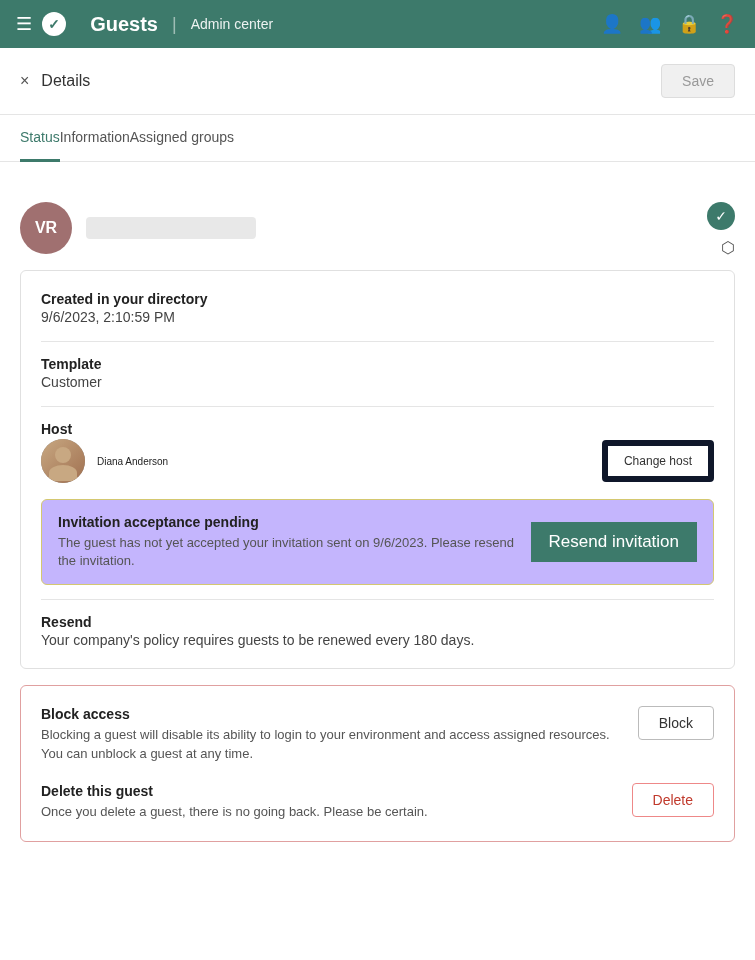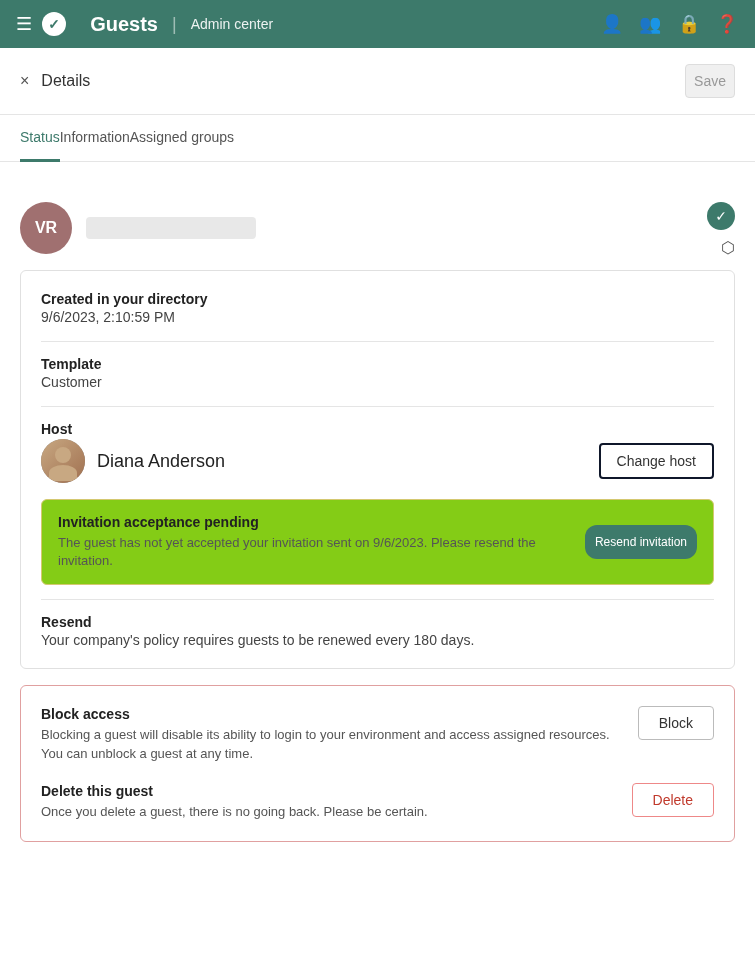--- a/index.html
+++ b/index.html
@@ -34,21 +34,21 @@
       display: flex;
       align-items: center;
       justify-content: space-between;
       padding: 16px 20px;
       border-bottom: 1px solid #e5e5e5;
     }
     .header-left { display: flex; align-items: center; gap: 12px; }
     .close-btn { cursor: pointer; color: #555; font-size: 16px; background: none; border: none; }
     .details-title { font-size: 16px; color: #333; font-weight: 500; }
     .save-btn {
-      padding: 8px 8px;
+      padding: 8px 20px;
       background: #f0f0f0;
       color: #999;
       border: 1px solid #ddd;
       border-radius: 4px;
       cursor: not-allowed;
       font-size: 14px;
     }
 
     
     .tabs {
@@ -152,53 +152,53 @@
       background: #c8a882; border-radius: 50%;
       top: 8px; left: 14px;
     }
     .host-avatar-inner::after {
       content: '';
       position: absolute;
       width: 28px; height: 16px;
       background: #c8a882; border-radius: 50% 50% 0 0;
       bottom: 2px; left: 8px;
     }
-    .host-name { font-size: 18px; color: #222; }
+    .host-name { font-size: 10px; color: #222; }
     .change-host-btn {
       padding: 8px 16px;
       background: #fff;
-      border: 2px solid #0f172a;
+      border: 6px solid #0f172a;
       border-radius: 4px;
-      font-size: 14px;
+      font-size: 12px;
       color: #333;
       cursor: pointer;
     }
 
     
     .invitation-banner {
       border: 1px solid #d4c870;
-      background: #84cc16;
+      background: #c4b5fd;
       border-radius: 6px;
       padding: 14px 16px;
       display: flex;
       align-items: center;
       justify-content: space-between;
       gap: 16px;
       margin-top: 14px;
     }
     .invitation-text { flex: 1; }
     .invitation-title { font-size: 14px; font-weight: 600; color: #222; margin-bottom: 4px; }
     .invitation-desc { font-size: 13px; color: #555; line-height: 1.4; }
     .resend-btn {
-      padding: 10px 10px;
+      padding: 10px 18px;
       background: #3d7a6b;
       color: #fff;
       border: none;
-      border-radius: 12px;
-      font-size: 12px;
+      border-radius: 0;
+      font-size: 17px;
       cursor: pointer;
       white-space: nowrap;
       flex-shrink: 0;
     }
 
     
     .renewal-row { margin-top: 0; }
 
     
     .danger-card {

